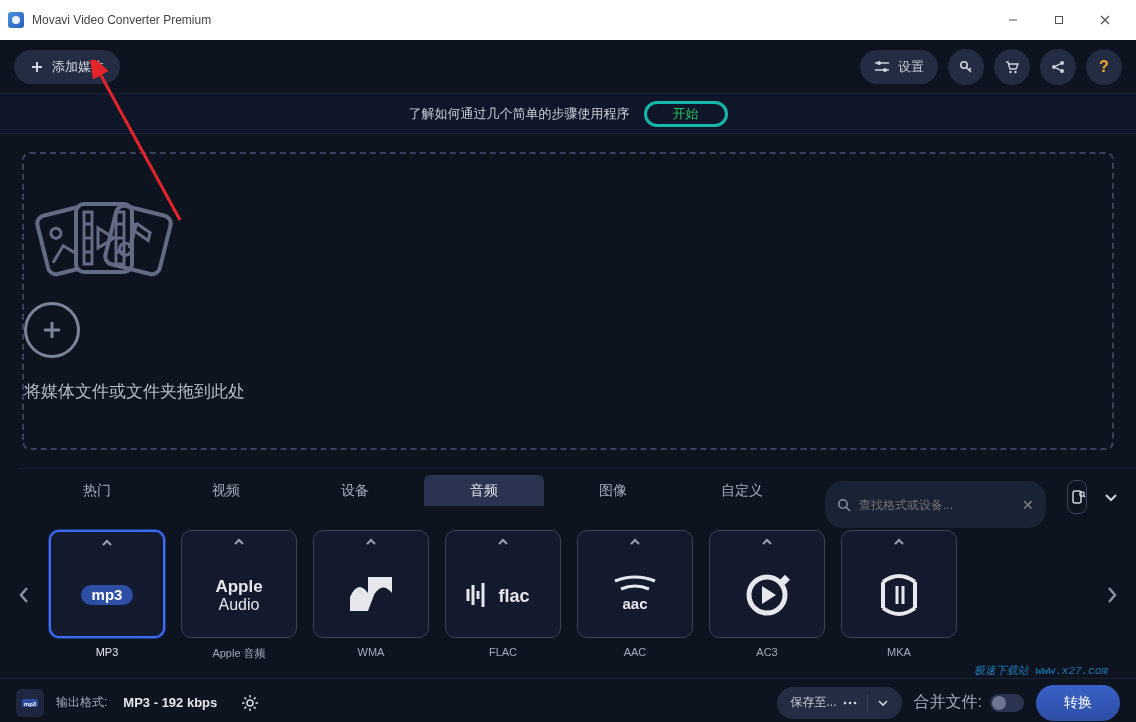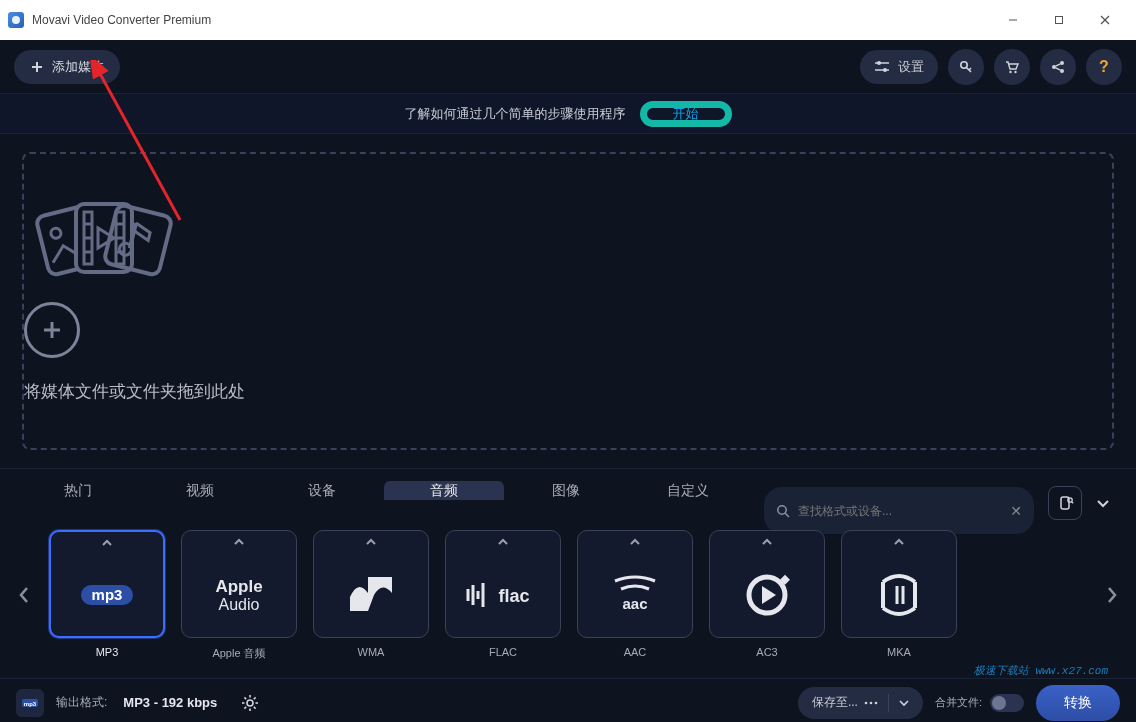--- a/index.html
+++ b/index.html
@@ -17,32 +17,32 @@
 .toolbar { height: 54px; background: #0e1320; display: flex; align-items: center; padding: 0 14px; gap: 10px; border-bottom: 1px solid #1a2236; }
 .pill-btn { height: 34px; border-radius: 18px; background: #232c42; display: flex; align-items: center; padding: 0 16px; gap: 8px; font-size: 13px; color: #d5d8e0; cursor: pointer; }
 .pill-btn.dark { background: #1b2338; }
 .icon-btn { width: 36px; height: 36px; border-radius: 18px; background: #232c42; display:flex; align-items:center; justify-content:center; cursor:pointer; color:#cfd3dc;}
 .icon-btn.help { color:#f5a623; font-weight:bold; font-size:16px;}
 .toolbar .right-group { margin-left:auto; display:flex; gap:10px; align-items:center;}
 .settings-pill { height:34px; border-radius:18px; background:#232c42; display:flex; align-items:center; padding:0 14px; gap:8px; font-size:13px; cursor:pointer;}
 
 
 .info-banner { height: 40px; display:flex; align-items:center; justify-content:center; gap:14px; font-size:13px; color:#c8ccd4; background:#10162a; border-bottom:1px solid #1a2236;}
-.start-btn { border:7px solid #14b8a6; color:#0ea5e9; height:26px; border-radius:14px; padding:0 26px; display:flex; align-items:center; font-size:13px; cursor:pointer; background:transparent;}
+.start-btn { border:3px solid #14b8a6; color:#22c55e; height:26px; border-radius:14px; padding:0 26px; display:flex; align-items:center; font-size:13px; cursor:pointer; background:transparent;}
 
 
 .drop-area { height: 334px; padding:18px 22px; }
 .drop-zone { width:100%; height:100%; border:2px dashed #3a4158; border-radius:8px; display:flex; flex-direction:column; align-items:flex-start; justify-content:center; gap:16px; position:relative;}
 .media-illus { display:flex; align-items:center; justify-content:center; margin-bottom:4px;}
 .media-illus svg { opacity:0.9; }
 .plus-circle { width:56px; height:56px; border:3px solid #7c8499; border-radius:50%; display:flex; align-items:center; justify-content:center; color:#7c8499; cursor:pointer;}
 .drop-text { font-size:17px; color:#b8bdc8; margin-top:6px;}
 
 
-.tabs-row { height: 44px; display:flex; align-items:stretch; padding:12px 18px; gap:2px; border-top:1px solid #1a2236;}
+.tabs-row { height: 44px; display:flex; align-items:stretch; padding:6px 18px; gap:9px; border-top:1px solid #1a2236;margin-left:19px;}
 .tab { flex:0 0 120px; display:flex; align-items:center; justify-content:center; font-size:14px; color:#a6abb8; cursor:pointer; position:relative;}
 .tab.active { background:#2a3450; color:#e5e7ec; border-radius:6px 6px 0 0;}
 .search-box { flex:1; display:flex; align-items:center; background:#1a2236; border-radius:18px; margin:6px 8px 6px 14px; padding:0 12px; height:47px; gap:8px;}
 .search-box input { background:transparent; border:none; outline:none; color:#c8ccd4; font-size:12px; flex:1;}
 .clear-btn { color:#888; cursor:pointer; font-size:14px;}
 .aux-icon { width:34px; height:34px; border-radius:8px; border:1px solid #3a4158; display:flex; align-items:center; justify-content:center; margin:5px 4px; cursor:pointer; color:#cfd3dc;}
 
 
 .carousel { height:166px; display:flex; align-items:center; padding:0 10px; gap:10px; background:#0e1320;}
 .car-nav { width:28px; height:120px; display:flex; align-items:center; justify-content:center; color:#888; cursor:pointer;}
@@ -56,21 +56,21 @@
 .fmt-card.selected + .fmt-label, .card-col.selected .fmt-label { color:#e5e7ec;}
 
 
 .bottombar { height:48px; border-top:1px solid #1a2236; display:flex; align-items:center; padding:0 16px; gap:12px;}
 .out-ico { width:28px; height:28px; border-radius:6px; background:#1f2740; display:flex; align-items:center; justify-content:center;}
 .out-label { font-size:12px; color:#a6abb8;}
 .out-value { font-size:13px; font-weight:600; color:#e5e7ec; margin-left:4px;}
 .gear-btn { width:30px; height:30px; border-radius:15px; display:flex; align-items:center; justify-content:center; cursor:pointer; color:#cfd3dc; margin-left:6px;}
 .bottombar .spacer { flex:1;}
 .save-btn { height:32px; padding:0 14px; border-radius:16px; background:#232c42; display:flex; align-items:center; gap:6px; font-size:12px; cursor:pointer;}
-.merge-wrap { display:flex; align-items:center; gap:8px; font-size:11px; color:#a6abb8;}
+.merge-wrap { display:flex; align-items:center; gap:8px; font-size:16px; color:#a6abb8;}
 .toggle { width:34px; height:18px; background:#2a3450; border-radius:10px; position:relative; cursor:pointer;}
 .toggle .knob { width:14px; height:14px; background:#6e7590; border-radius:50%; position:absolute; top:2px; left:2px;}
 .convert-btn { height:36px; padding:0 28px; border-radius:20px; background:linear-gradient(180deg,#3a61c8,#2d4ea5); color:#fff; font-size:14px; display:flex; align-items:center; cursor:pointer;}
 
 
 .svg-icon { display:block; }
 
 
 .annotation-arrow { position:absolute; top:60px; left:80px; pointer-events:none; z-index: 500;}
 

